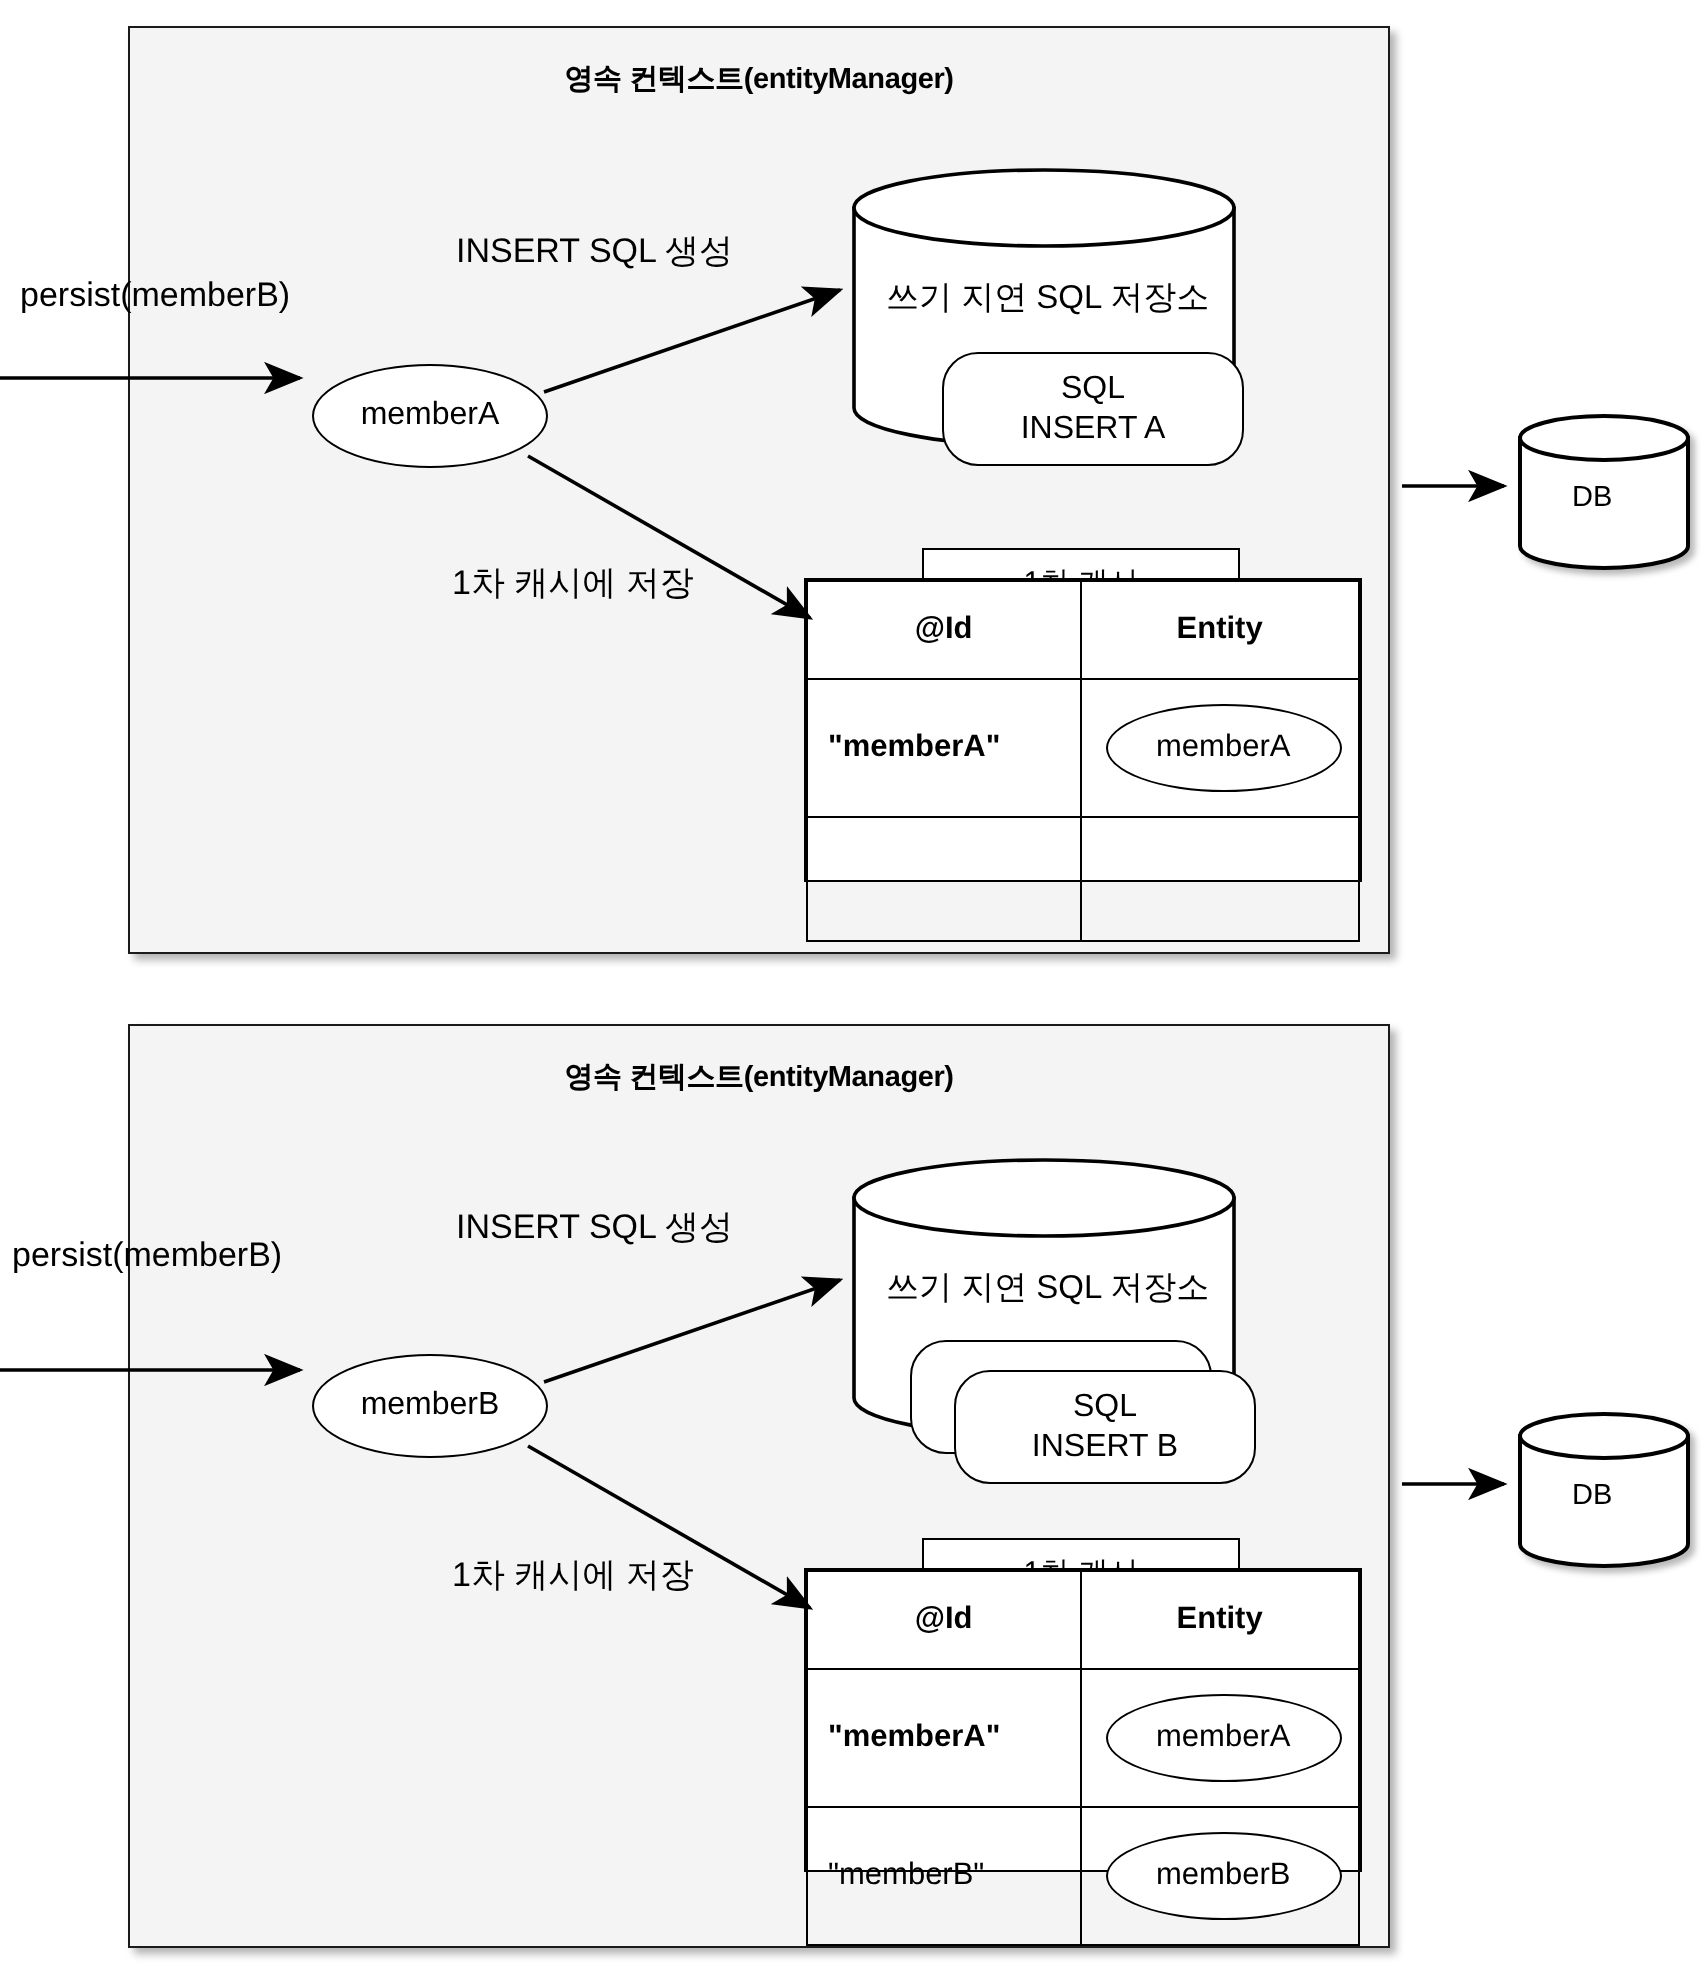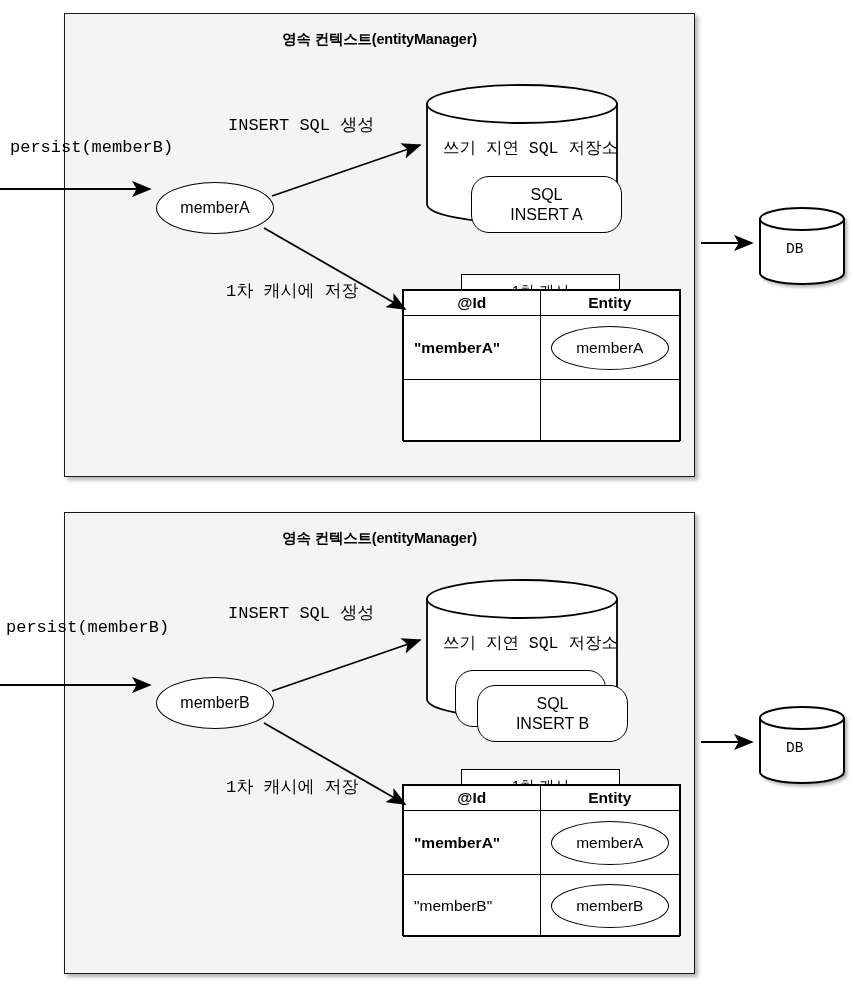--- a/index.html
+++ b/index.html
@@ -40,21 +40,20 @@
     font-weight: bold;
     letter-spacing: -0.2px;
   }
 
   
   .txt {
     position: absolute;
     white-space: nowrap;
     font-size: 17px;
     line-height: 1.15;
-    font-family: Liberation Mono, monospace;
   }
 
   
   .ellipse {
     position: absolute;
     border: 1.7px solid #000;
     border-radius: 50%;
     background: #ffffff;
     display: flex;
     align-items: center;
@@ -105,21 +104,21 @@
     border-collapse: collapse;
   }
   .ctable table {
     width: 100%;
     height: 100%;
     border-collapse: collapse;
     table-layout: fixed;
   }
   .ctable th, .ctable td {
     border: 1.4px solid #000;
-    padding: 0;
+    padding: 12px;
     margin: 0;
     font-size: 15.5px;
     font-weight: normal;
     text-align: center;
     vertical-align: middle;
     position: relative;
   }
   .ctable th { font-weight: bold; height: 24px; font-size: 15.5px; }
   .ctable td.idcell { text-align: left; padding-left: 10px; font-size: 15.5px; }
   .ctable td.idcell.b { font-weight: bold; }

